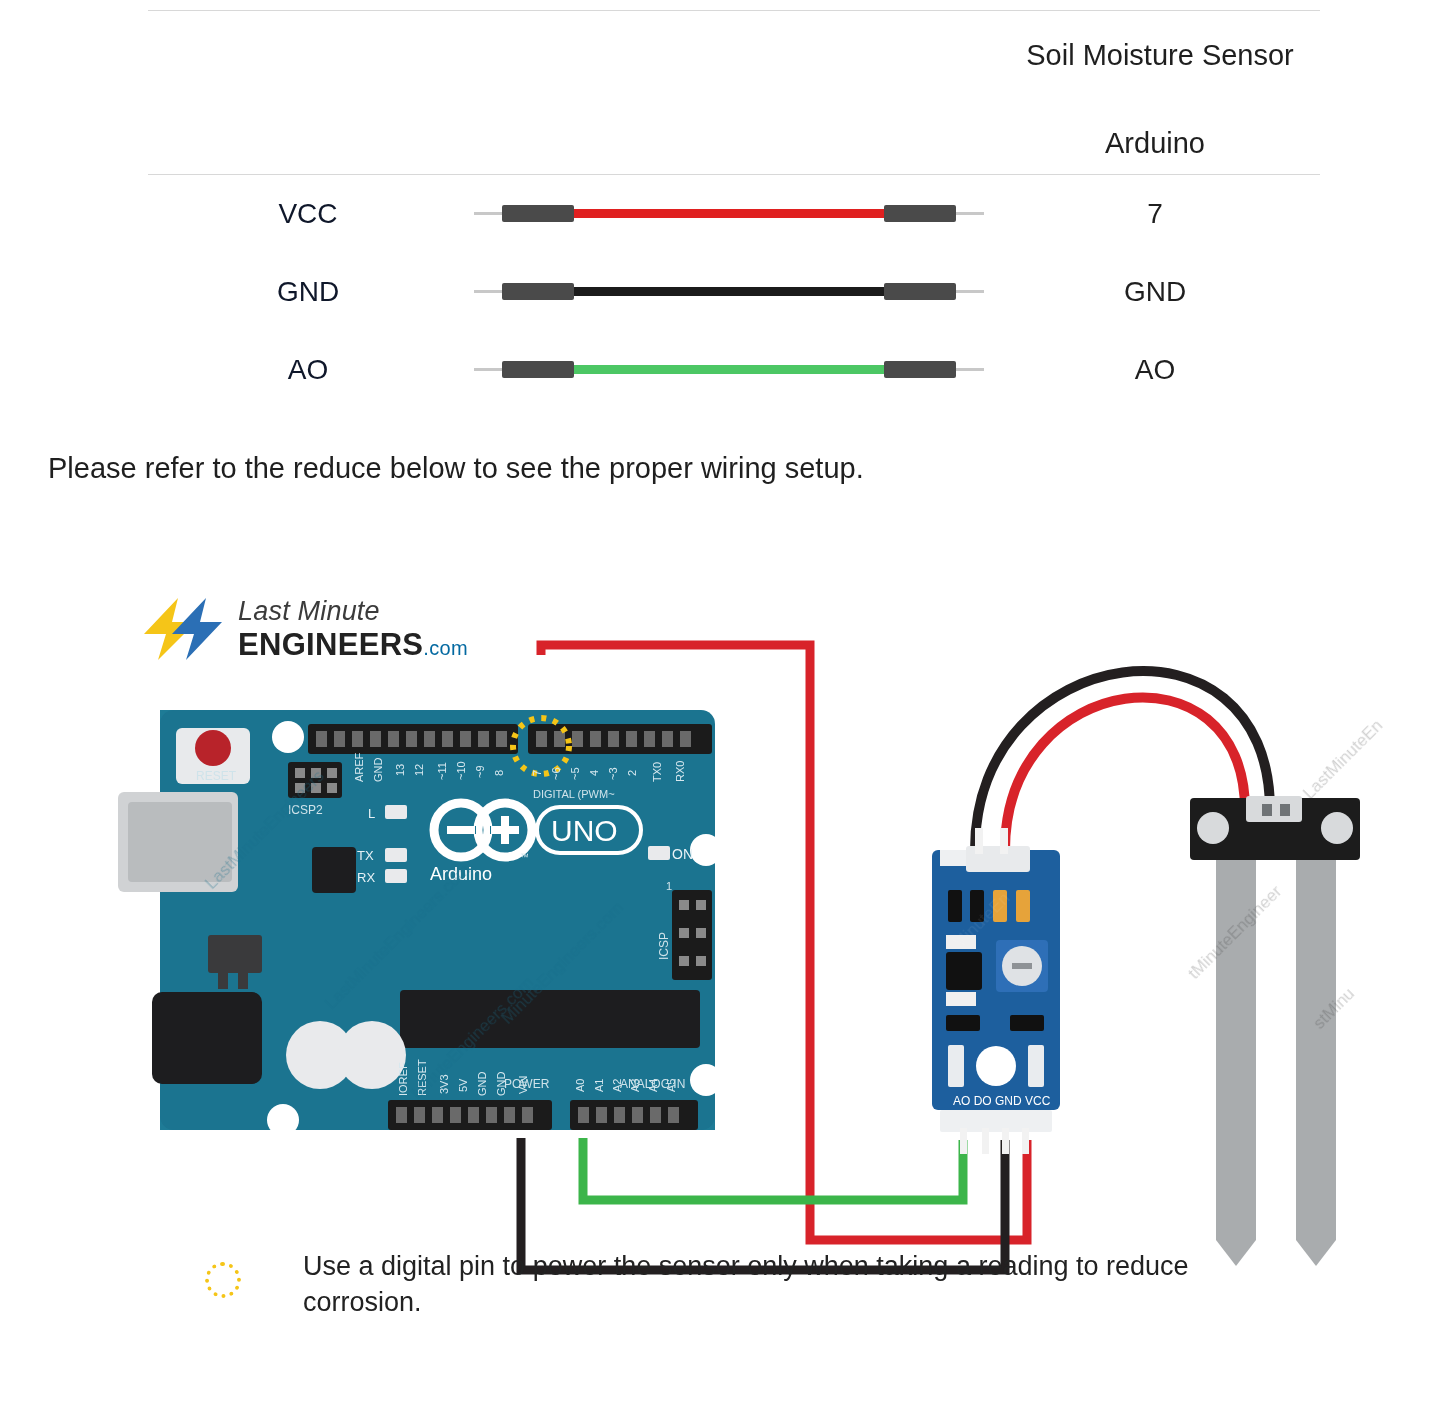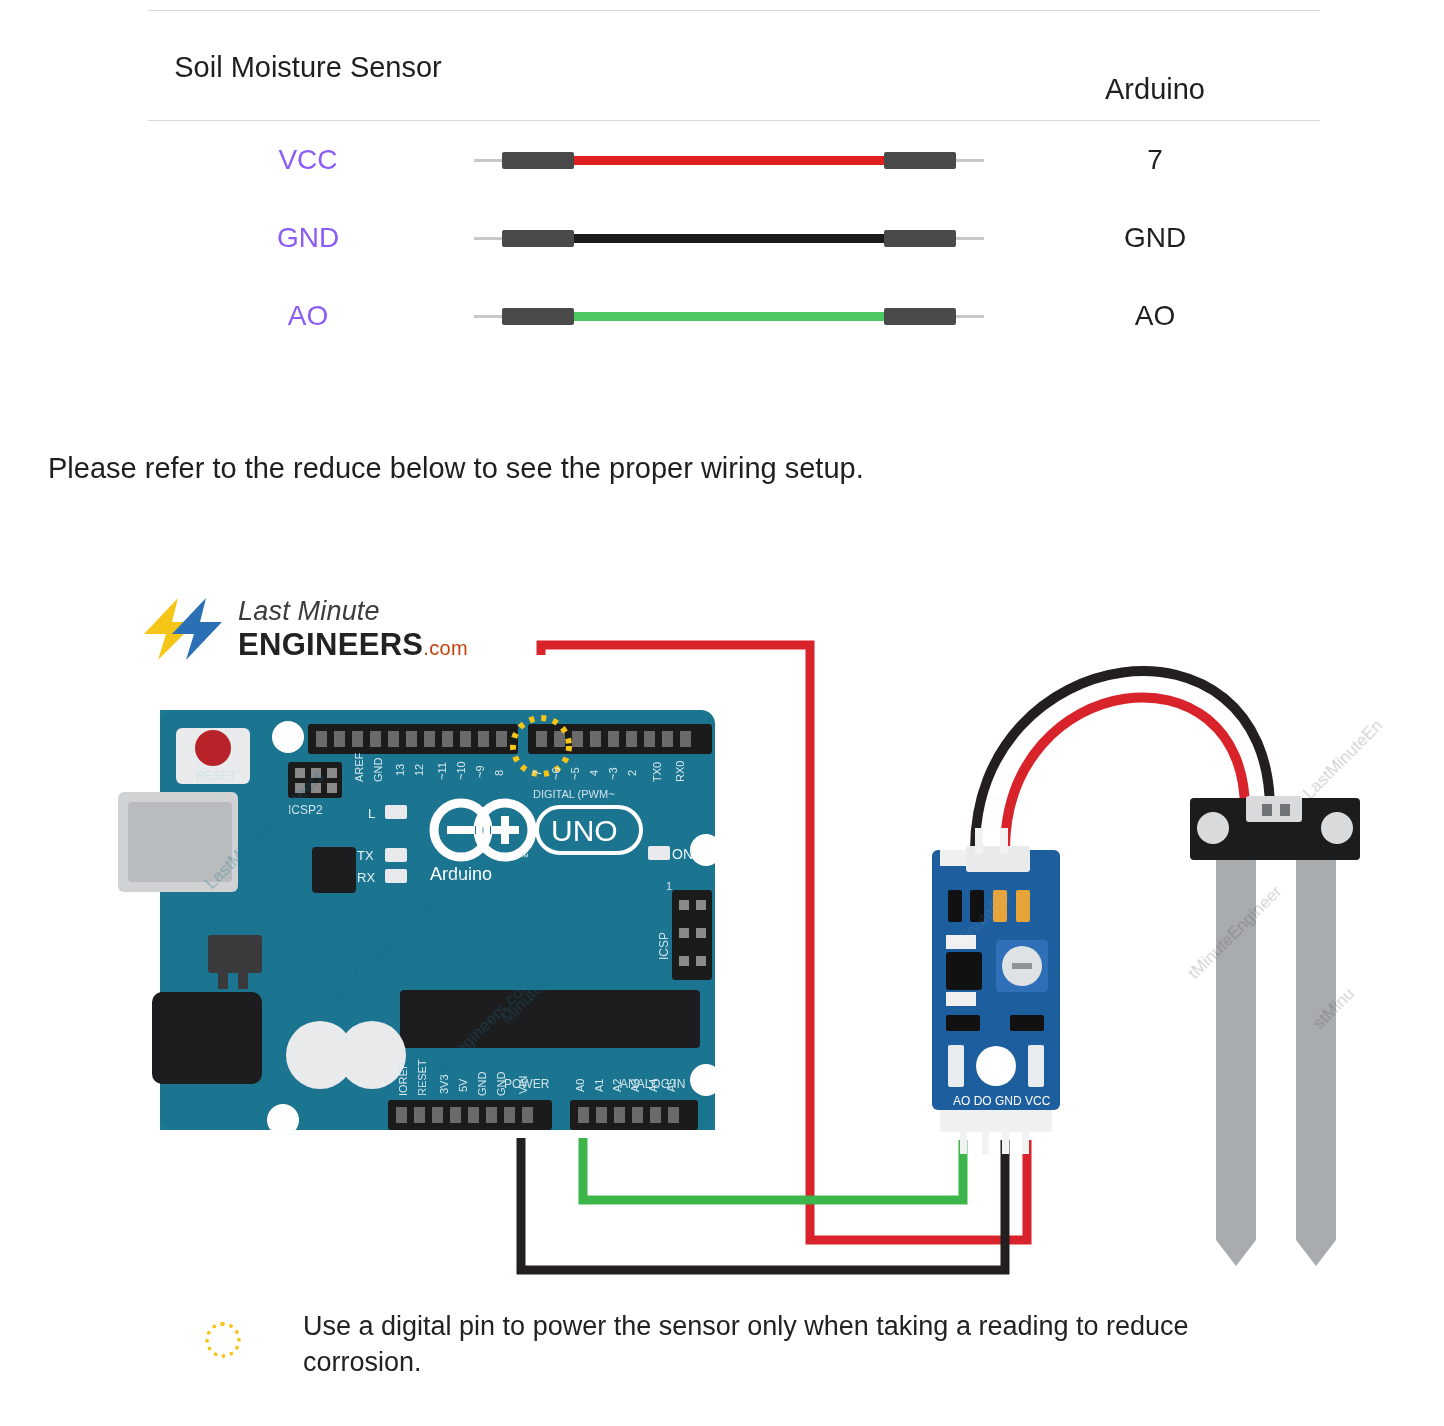--- a/index.html
+++ b/index.html
@@ -24,22 +24,23 @@
     top: 10px;
     width: 1172px;
   }
   .wt-rule {
     height: 1px;
     background: #d8d8d8;
     width: 100%;
   }
   .wt-head {
     display: flex;
-    align-items: center;
+    align-items: flex-end;
     padding: 18px 0 14px 0;
+    flex-direction: column;
   }
   .wt-head .col-left {
     width: 320px;
     text-align: center;
     font-size: 29px;
     line-height: 1.85;
     color: #1f1f1f;
   }
   .wt-head .col-mid { flex: 1; }
   .wt-head .col-right {
@@ -51,21 +52,21 @@
   }
   .wt-row {
     display: flex;
     align-items: center;
     height: 78px;
   }
   .wt-row .col-left {
     width: 320px;
     text-align: center;
     font-size: 28px;
-    color: #8b5cf6;
+    color: #0f172a;
   }
   .wt-row .col-mid {
     flex: 1;
     display: flex;
     justify-content: center;
     align-items: center;
   }
   .wt-row .col-right {
     width: 330px;
     text-align: center;
@@ -109,21 +110,21 @@
     left: 0;
     top: 560px;
     width: 1200px;
     height: 850px;
   }
   .illustration svg { display: block; }
 
   .tip {
     position: absolute;
     left: 205px;
-    top: 1308px;
+    top: 1248px;
     width: 1100px;
     display: flex;
     align-items: flex-start;
     gap: 62px;
   }
   .tip-dotted {
     margin-top: 14px;
     width: 36px; height: 36px;
     border: 4px dotted #f5c518;
     border-radius: 50%;
@@ -147,21 +148,21 @@
     font-style: italic;
     color: #3b3b3b;
     letter-spacing: .2px;
   }
   .logo-text-bottom {
     font-size: 31px;
     font-weight: bold;
     color: #222;
     letter-spacing: .3px;
   }
-  .logo-dotcom { font-size: 20px; font-weight: normal; color: #c2410c; }
+  .logo-dotcom { font-size: 20px; font-weight: normal; color: #0369a1; }
 </style>
 </head>
 <body>
 
 <div class="page">
 
   <div class="wiring-table">
     <div class="wt-rule"></div>
 
     <div class="wt-head">

